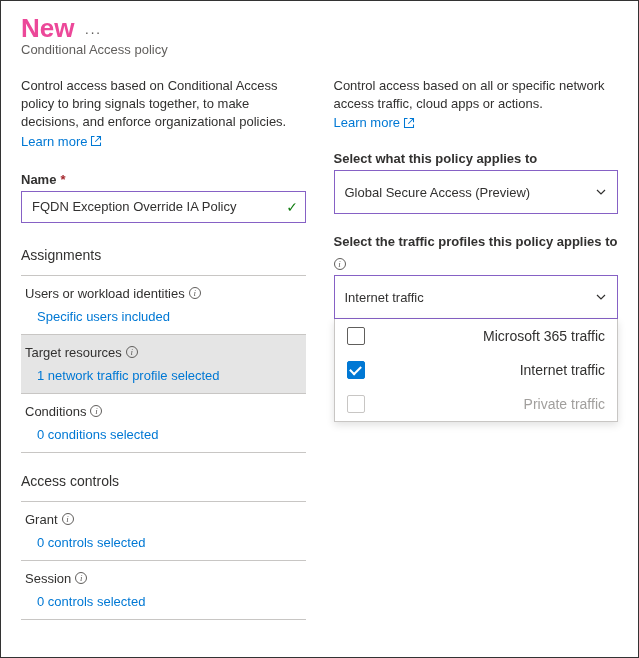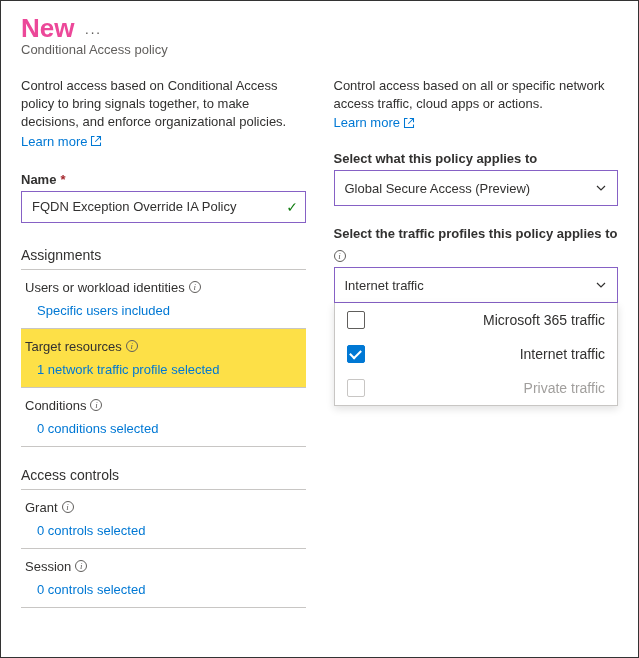--- a/index.html
+++ b/index.html
@@ -118,49 +118,49 @@
       right: 8px;
       top: 50%;
       transform: translateY(-50%);
       color: #107c10;
       font-size: 14px;
     }
     .section-heading {
       font-size: 14px;
       color: #323130;
       margin-top: 24px;
-      padding-bottom: 6px;
+      padding-bottom: 12px;
       border-bottom: 1px solid #c8c6c4;
     }
     .config-row {
       padding: 10px 6px 0 4px;
       border-bottom: 1px solid #c8c6c4;
     }
     .config-row.selected {
-      background: #fde047;
+      background: #e5e5e5;
       padding-top: 10px;
       border-bottom: 1px solid #c8c6c4;
     }
     .config-label {
       font-size: 13px;
       color: #323130;
       display: flex;
       align-items: center;
       gap: 4px;
       margin-bottom: 8px;
     }
     .config-value {
       font-size: 13px;
       color: #0078d4;
       padding: 0 0 10px 12px;
       cursor: pointer;
     }
     .dropdown {
       width: 100%;
-      height: 36px;
+      height: 44px;
       border: 1px solid #8661c5;
       padding: 0 10px;
       font-size: 13px;
       color: #323130;
       display: flex;
       align-items: center;
       justify-content: space-between;
       cursor: pointer;
       background: #fff;
     }

